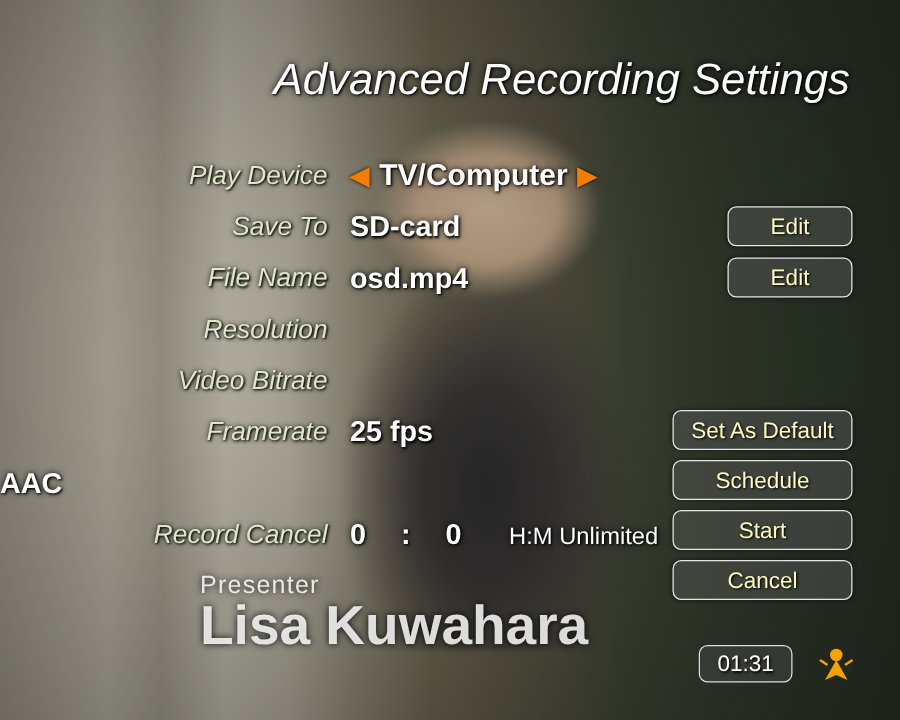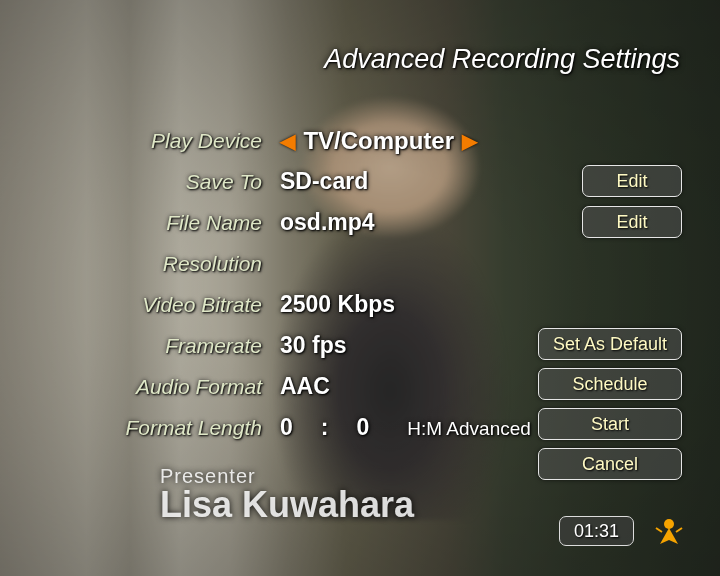--- a/index.html
+++ b/index.html
@@ -12,21 +12,21 @@
         #233019 80%, #1c2a14 90%, #162310 100%);
       filter:contrast(0.85) brightness(0.9) saturate(0.8);
   }
   .bg::before{content:"";position:absolute;left:260px;top:90px;width:260px;height:430px;
       background:radial-gradient(ellipse 140px 110px at 50% 18%, #d7b58e 0%, #c7a177 40%, rgba(0,0,0,0) 65%),
                  radial-gradient(ellipse 170px 260px at 50% 70%, #1a1a1a 0%, #2a2525 30%, rgba(0,0,0,0) 70%);
       filter:blur(2px)}
   .bg::after{content:"";position:absolute;inset:0;
       background:radial-gradient(ellipse at center,rgba(0,0,0,0) 30%,rgba(0,0,0,0.35) 100%)}
   .overlay{position:absolute;inset:0}
-  .title{position:absolute;right:40px;top:44px;color:#fff;font-size:27px;font-style:italic;
+  .title{position:absolute;right:40px;top:44px;color:#fff;font-size:35px;font-style:italic;
          text-shadow:0 0 6px rgba(0,0,0,.9),1px 1px 2px #000}
   .rows{position:absolute;left:0;top:120px;width:720px}
   .row{height:41px;display:flex;align-items:center}
   .label{width:280px;text-align:right;padding-right:18px;color:#dfe7c7;font-size:21px;font-style:italic;
          text-shadow:1px 1px 2px #000,0 0 4px rgba(0,0,0,.8);box-sizing:border-box}
   .value{flex:1;color:#fff;font-size:23px;font-weight:bold;text-shadow:1px 1px 2px #000,0 0 5px rgba(0,0,0,.9)}
   .row-play .value{font-size:24px}
   .arrows{display:inline-flex;align-items:center;gap:8px}
   .arrow{color:#f47c00;font-size:20px;text-shadow:0 0 3px #000}
   .btn{position:absolute;right:38px;height:30px;min-width:74px;padding:0 12px;
@@ -40,21 +40,21 @@
   .clock{position:absolute;right:86px;bottom:30px;height:28px;padding:0 14px;
          background:rgba(70,70,70,0.5);border:1.5px solid #dcdcdc;border-radius:7px;
          color:#fff;font-size:18px;display:flex;align-items:center;justify-content:center;
          text-shadow:1px 1px 2px #000}
   .mascot{position:absolute;right:36px;bottom:26px;width:30px;height:36px}
   .mascot svg{width:100%;height:100%}
   
   .lower3{position:absolute;left:160px;bottom:50px;color:rgba(255,255,255,.85);
           text-shadow:0 0 6px rgba(0,0,0,.9);pointer-events:none}
   .lower3 .role{font-size:20px;letter-spacing:1px}
-  .lower3 .name{font-size:36px;font-weight:600;margin-top:-4px}
+  .lower3 .name{font-size:44px;font-weight:600;margin-top:-4px}
 </style>
 </head>
 <body>
 
 <div class="screen">
   <div class="bg"></div>
 
   <div class="lower3">
     <div class="role">Presenter</div>
     <div class="name">Lisa Kuwahara</div>
@@ -85,42 +85,40 @@
         <div class="label">File Name</div>
         <div class="value">osd.mp4</div>
       </div>
 
       <div class="row">
         <div class="label">Resolution</div>
       </div>
 
       <div class="row">
         <div class="label">Video Bitrate</div>
-        <div class="value">2500 Kbps</div>
       </div>
 
       <div class="row">
         <div class="label">Framerate</div>
-        <div class="value">30 fps</div>
+        <div class="value">25 fps</div>
       </div>
 
       <div class="row">
-        <div class="label">Audio Format</div>
         <div class="value">AAC</div>
       </div>
 
 
       <div class="row">
-        <div class="label">Format Length</div>
+        <div class="label">Record Cancel</div>
         <div class="value">
           <span class="rec-len">
             <span>0</span>
             <span>:</span>
             <span>0</span>
-            <span class="hm">H:M Advanced</span>
+            <span class="hm">H:M Unlimited</span>
           </span>
         </div>
       </div>
 
     </div>
 
     <div class="btn" style="top:165px">Edit</div>
     <div class="btn" style="top:206px">Edit</div>
     <div class="btn wide" style="top:368px">Schedule</div>
     <div class="btn wide" style="top:328px">Set As Default</div>

